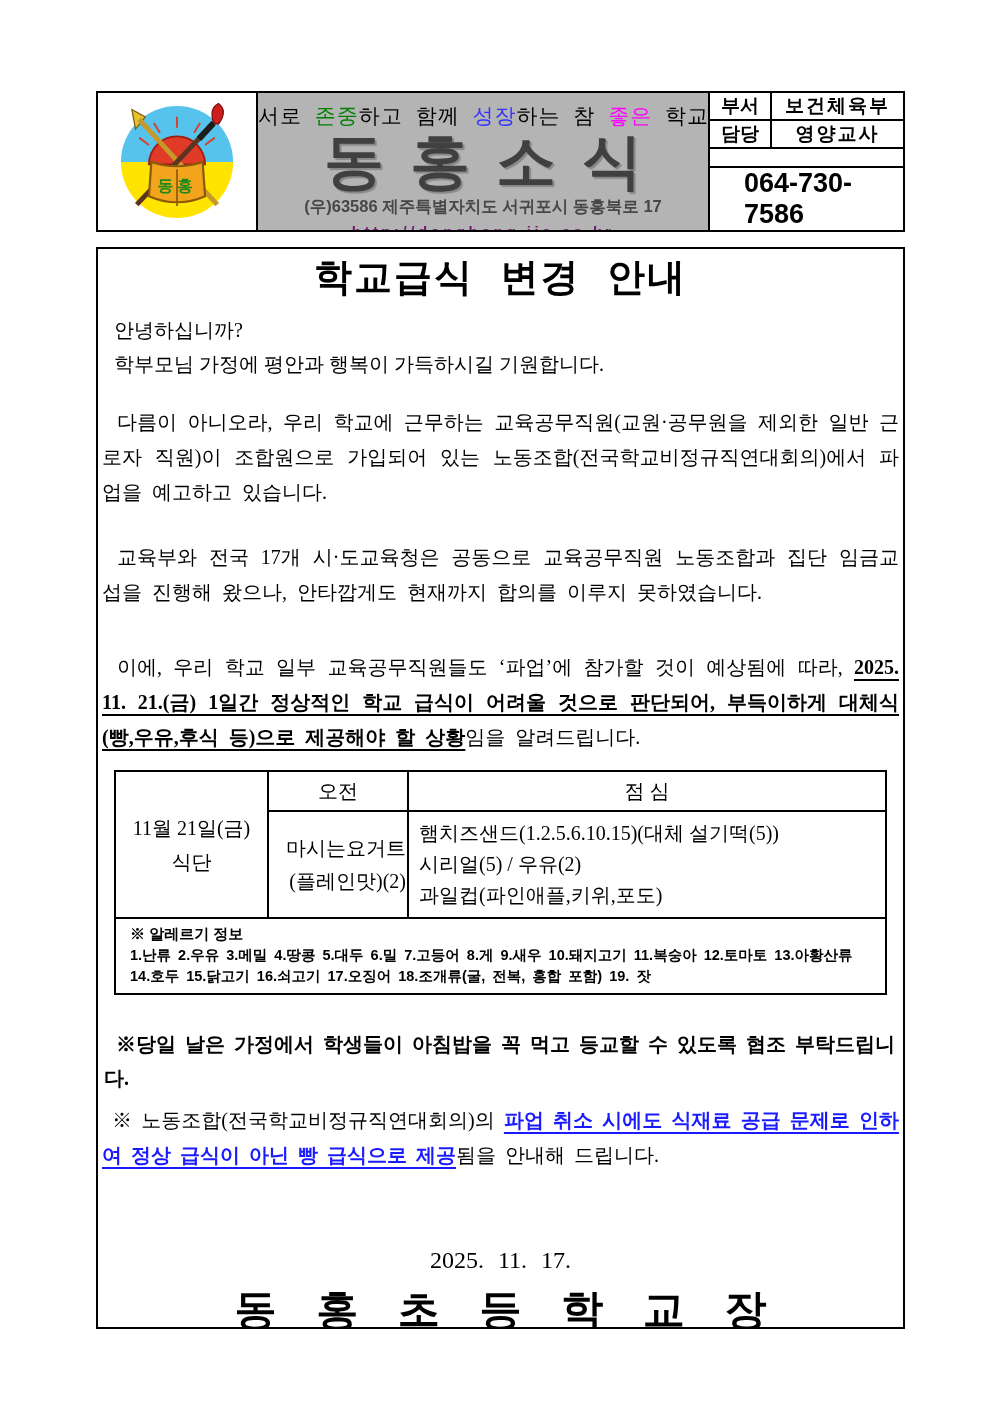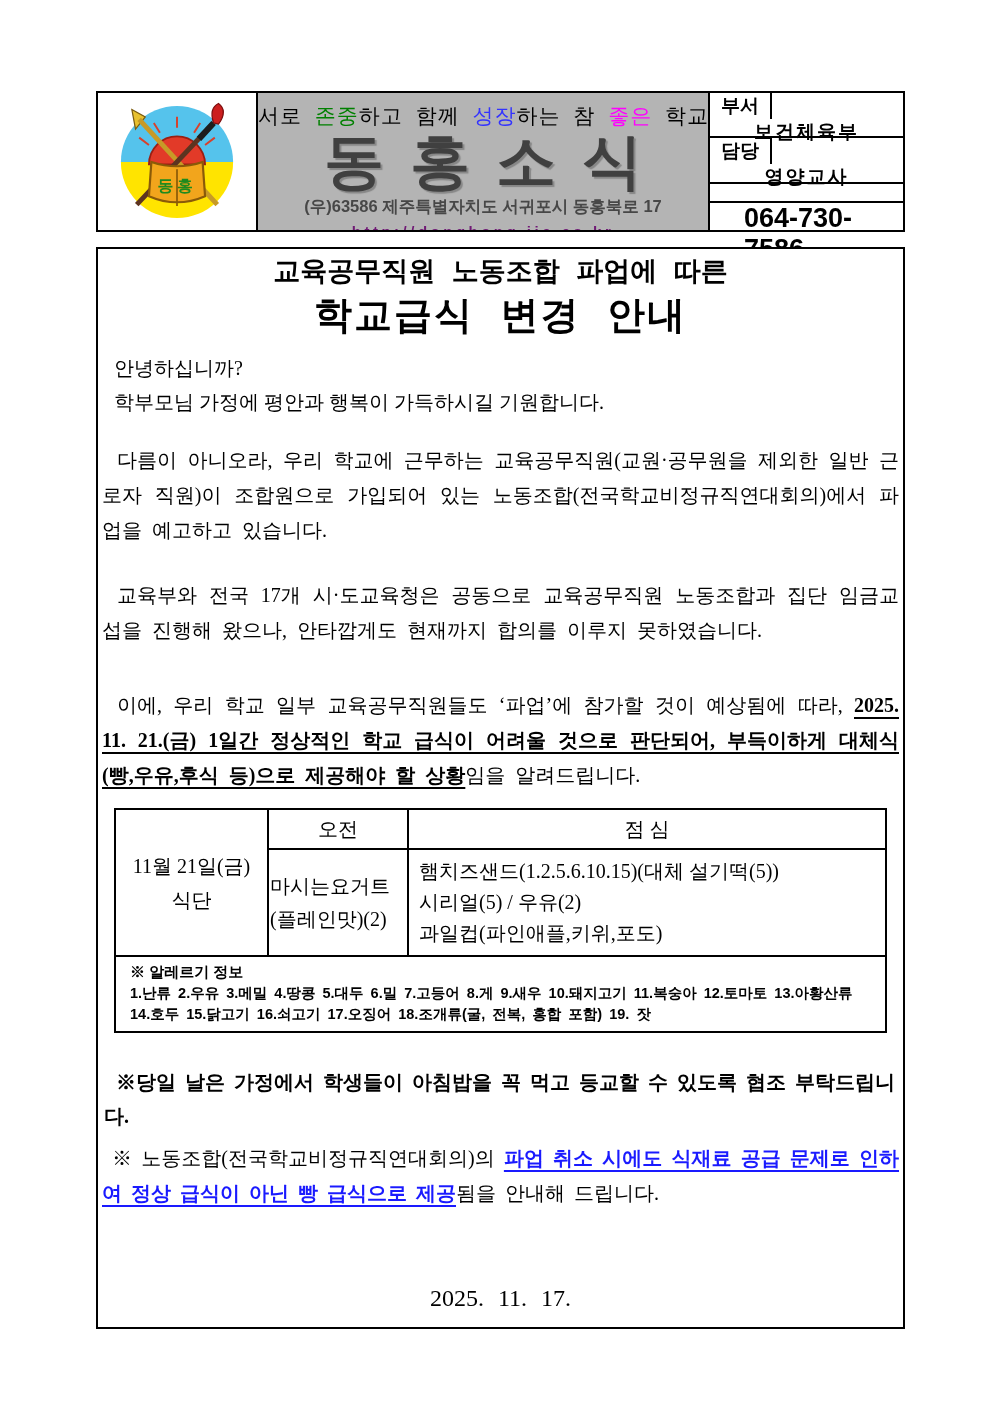--- a/index.html
+++ b/index.html
@@ -26,21 +26,21 @@
   .slogan .g { color:#008000; } .slogan .b { color:#3333ff; } .slogan .m { color:#ff00ff; }
   .masthead {
     font-family:"Liberation Sans", sans-serif; font-weight:bold; font-size:60px; line-height:62px;
     color:#404040; letter-spacing:26px; text-indent:26px; margin-top:1px;
     text-shadow:2px 2px 1px rgba(0,0,0,0.25);
   }
   .addr1 { font-family:"Liberation Sans", sans-serif; font-weight:bold; font-size:16.5px; color:#474747; margin-top:3px; }
   .addr2 { font-family:"Liberation Sans", sans-serif; font-weight:bold; font-size:15px; color:#701a75; letter-spacing:3.5px; margin-top:5px; }
 
   .hdr-right { width:193px; background:#fff; display:flex; flex-direction:column; }
-  .info-row { display:flex; height:45px; border-bottom:2px solid #000;flex-direction:column; }
+  .info-row { display:flex; height:45px; border-bottom:2px solid #000; }
   .info-row.second { height:46px; }
   .info-label {
     width:62px; border-right:2px solid #000; display:flex; align-items:center; justify-content:center;
     font-family:"Liberation Sans", sans-serif; font-weight:bold; font-size:19px;
   }
   .info-value {
     flex:1; display:flex; align-items:center; justify-content:center;
     font-family:"Liberation Sans", sans-serif; font-weight:bold; font-size:19px; letter-spacing:2px;
   }
   .phone-row {
@@ -73,21 +73,21 @@
   }
 
   
   table.meal {
     border-collapse:collapse; margin:15px auto 0; width:773px; font-size:20px;
   }
   table.meal td { border:2px solid #000; }
   td.m-label { width:153px; text-align:center; line-height:34px; }
   td.m-head { height:40px; text-align:center; font-size:20px; }
   td.m-head.morn { width:140px; }
-  td.m-morning { text-align:left; line-height:33px; }
+  td.m-morning { text-align:right; line-height:33px; }
   td.m-lunch { padding:6px 4px 6px 10px; line-height:31px; }
   td.m-allergy { padding:4px 6px 6px 14px; color:#000000; font-family:"Liberation Sans", sans-serif; font-weight:bold; }
   .allergy-title { font-size:15px; line-height:22px; }
   .allergy-line { font-size:14.5px; line-height:21px; word-spacing:3px; }
 
   
   .note1 {
     margin-top:32px; padding:0 2px; font-size:20px; line-height:34px; font-weight:bold;
     text-decoration-thickness:2px; text-underline-offset:5px;
     word-spacing:4px; text-indent:12px;
@@ -159,21 +159,20 @@
     <div class="info-row second">
       <div class="info-label">담당</div>
       <div class="info-value">영양교사</div>
     </div>
     <div class="phone-row">064-730-7586</div>
   </div>
 </div>
 
 <div class="doc">
 
-  <div class="doc-title1">교육공무직원 노동조합 파업에 따른</div>
   <div class="doc-title2">학교급식 변경 안내</div>
 
   <div class="greet first">안녕하십니까?</div>
   <div class="greet">학부모님 가정에 평안과 행복이 가득하시길 기원합니다.</div>
 
   <div class="para p2">다름이 아니오라, 우리 학교에 근무하는 교육공무직원(교원·공무원을 제외한 일반 근로자 직원)이 조합원으로 가입되어 있는 노동조합(전국학교비정규직연대회의)에서 파업을 예고하고 있습니다.</div>
 
   <div class="para p3">교육부와 전국 17개 시·도교육청은 공동으로 교육공무직원 노동조합과 집단 임금교섭을 진행해 왔으나, 안타깝게도 현재까지 합의를 이루지 못하였습니다.</div>
 
   <div class="para p4"><span>이에, 우리 학교 일부 교육공무직원들도 ‘파업’에 참가할 것이 예상됨에 따라, </span><span class="emph-u">2025. 11. 21.(금) 1일간 정상적인 학교 급식이 어려울 것으로 판단되어, 부득이하게 대체식(빵,우유,후식 등)으로 제공해야 할 상황</span><span>임을 알려드립니다.</span></div>

